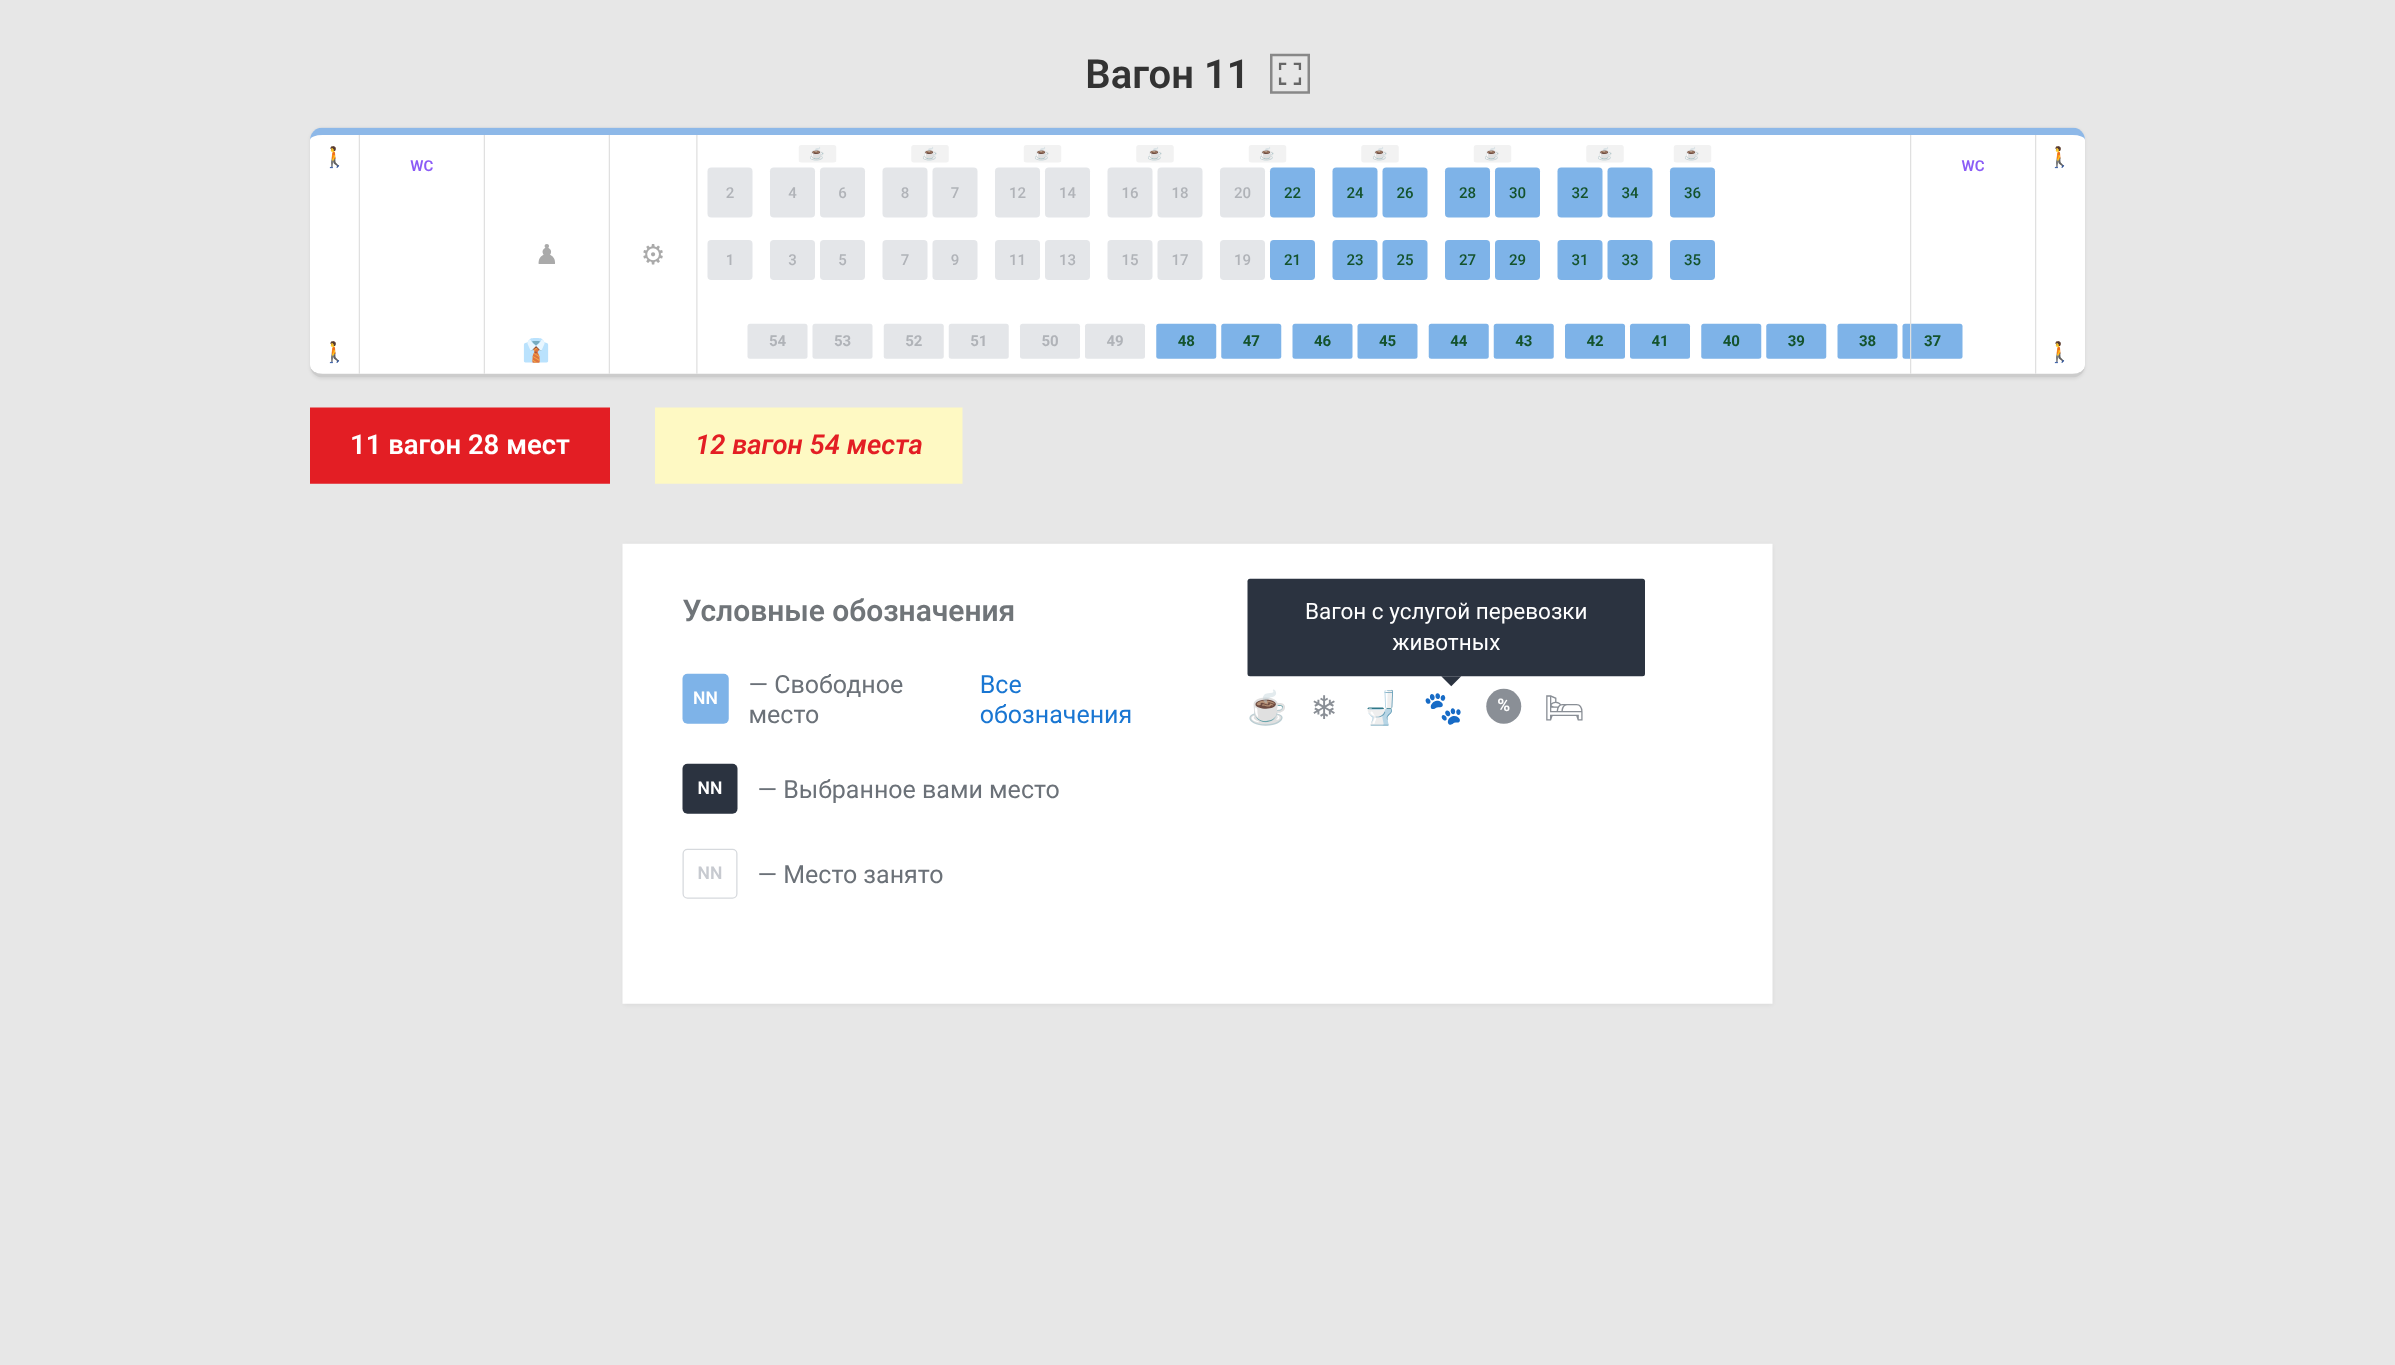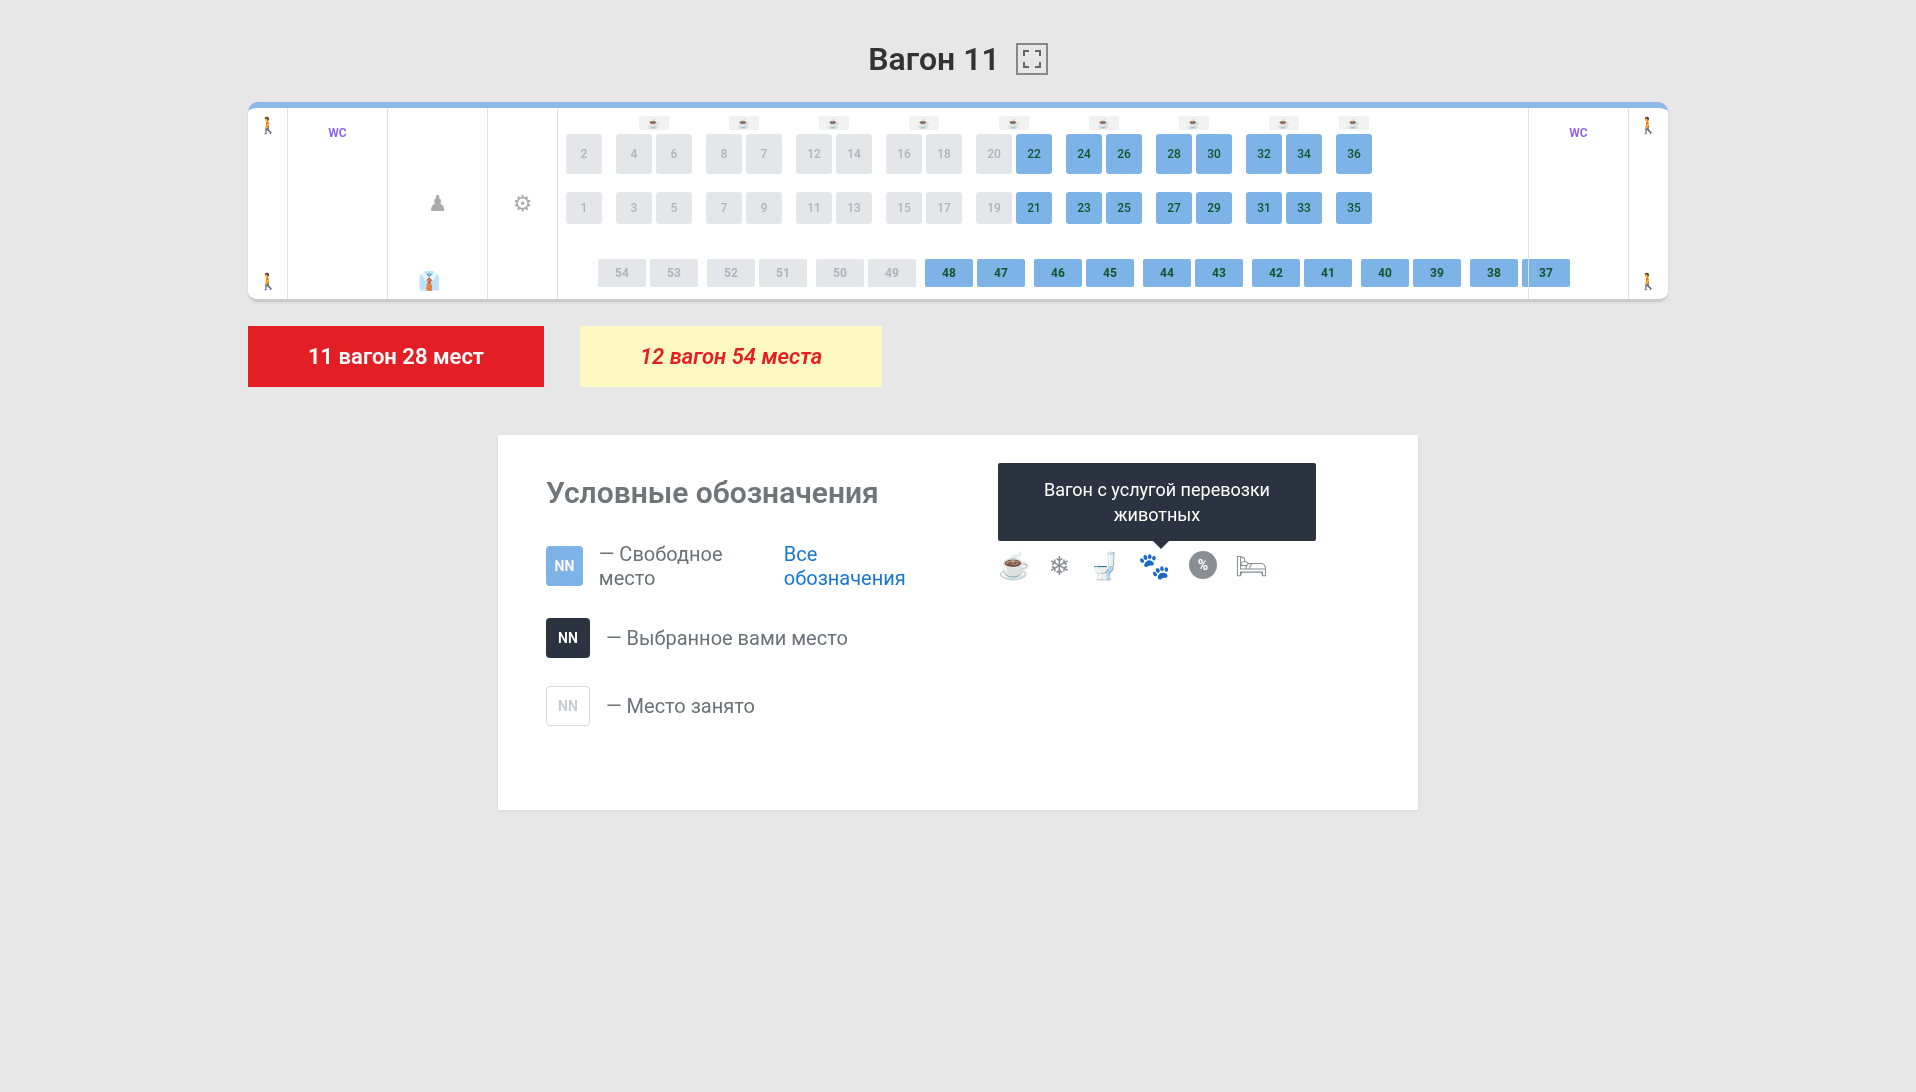--- a/index.html
+++ b/index.html
@@ -35,28 +35,28 @@
 .seat { width: 36px; height: 32px; border-radius: 3px; display: flex; align-items: center; justify-content: center; font-size: 12px; font-weight: 500; cursor: pointer; }
 .seat.upper { height: 40px; }
 .avail { background: #7eb3e8; color: #14532d; }
 .occupied { background: #e4e6e9; color: #b0b3b8; }
 
 .lower-row { display: flex; gap: 3px; margin-top: auto; position: absolute; bottom: 12px; left: 40px; }
 .side-seat { width: 48px; height: 28px; border-radius: 2px; display: flex; align-items: center; justify-content: center; font-size: 12px; font-weight: 700; cursor: pointer; }
 .side-pair { display: flex; gap: 4px; margin-right: 6px; }
 
 .tabs { display: flex; gap: 36px; margin-bottom: 48px; }
-.tab { padding: 18px 60px; font-size: 22px; font-weight: 600; cursor: pointer; }
+.tab { padding: 18px 32px; font-size: 22px; font-weight: 600; cursor: pointer; }
 .tab.active { background: #e31e24; color: #fff; }
 .tab.inactive { background: #fef9c3; color: #e31e24; font-style: italic; }
 
 .legend-panel { background: #fff; margin: 0 auto; max-width: 920px; padding: 40px 48px 56px; box-shadow: 0 1px 4px rgba(0,0,0,0.06); position: relative; }
 .legend-inner { display: flex; gap: 80px; }
 .legend-left { flex: 1; }
-.legend-title { font-size: 30px; font-weight: 600; color: #707579; margin-bottom: 32px; }
+.legend-title { font-size: 24px; font-weight: 600; color: #707579; margin-bottom: 32px; }
 .legend-row { display: flex; align-items: center; gap: 16px; margin-bottom: 28px; }
 .swatch { width: 44px; height: 40px; border-radius: 4px; display: flex; align-items: center; justify-content: center; font-size: 14px; font-weight: 600; }
 .swatch.avail { background: #7eb3e8; color: #fff; }
 .swatch.selected { background: #2b3340; color: #fff; }
 .swatch.occ { background: #fff; border: 1px solid #d6d9dd; color: #c7cad0; }
 .legend-text { font-size: 20px; color: #6b7178; }
 .all-link { color: #1976d2; font-size: 20px; cursor: pointer; margin-left: 14px; }
 .legend-right { flex: 1; position: relative; }
 .carrier-label { font-size: 20px; color: #6b7178; }
 .carrier-value { font-size: 20px; font-weight: 700; color: #333; margin-top: 6px; }

